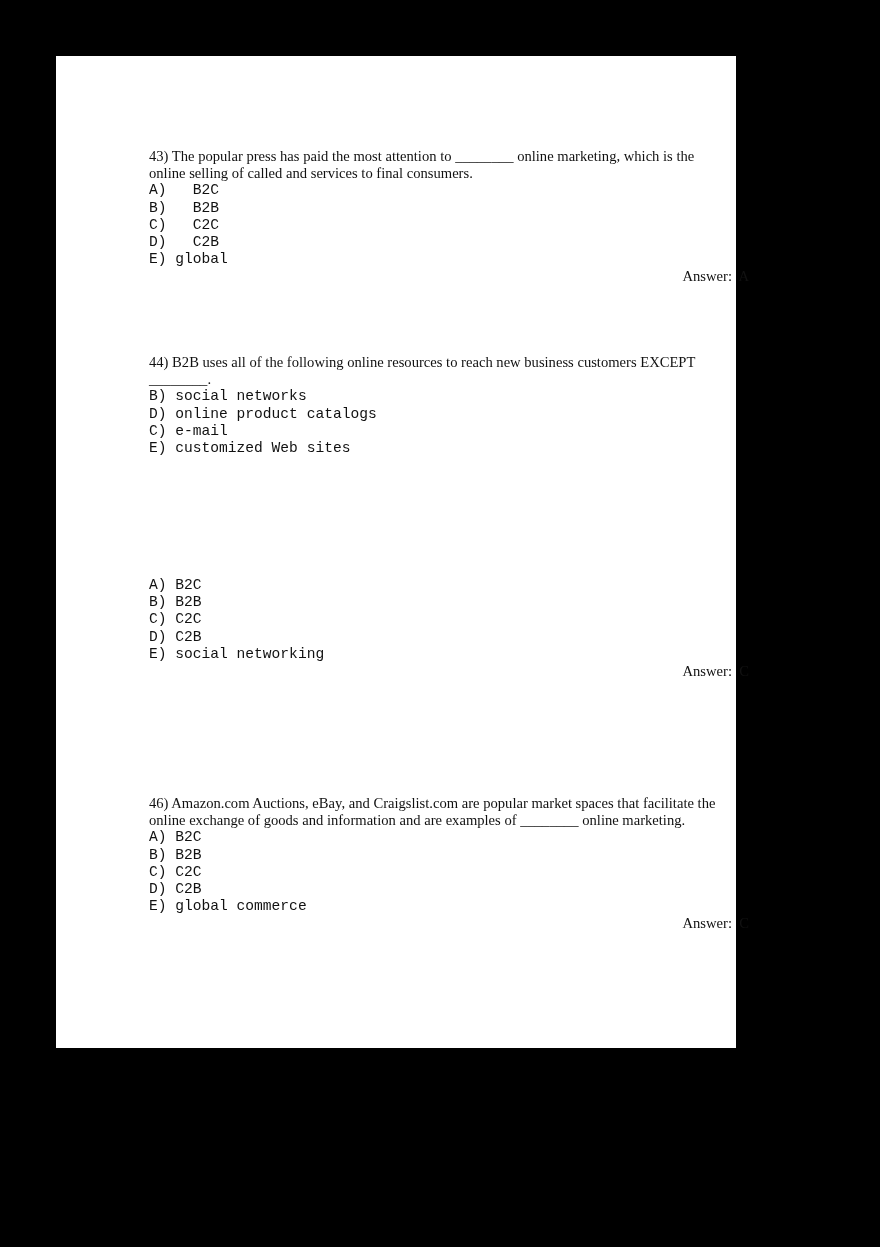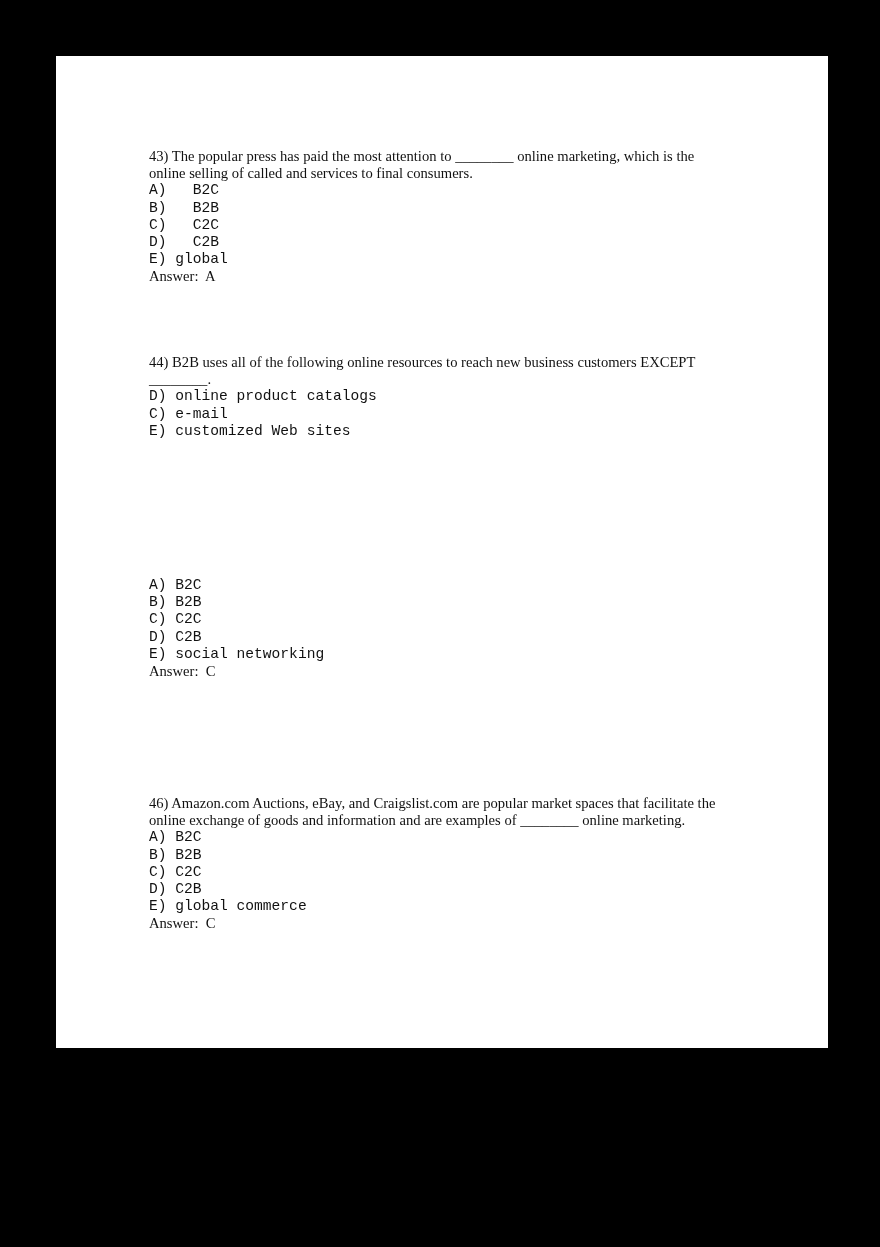--- a/index.html
+++ b/index.html
@@ -11,35 +11,35 @@
       width: 880px;
       height: 1247px;
       position: relative;
       overflow: hidden;
       font-family: "Liberation Serif", "DejaVu Serif", serif;
     }
     .page {
       position: absolute;
       left: 56px;
       top: 56px;
-      width: 772px;
+      width: 680px;
       height: 992px;
       background: #ffffff;
     }
     .question {
       position: absolute;
       left: 93px;
       width: 600px;
       color: #111111;
       font-size: 14.6px;
       line-height: 17.2px;
     }
     .q-line { display: block; white-space: pre; }
     .option { display: block; white-space: pre; font-family: Liberation Mono, monospace; }
-    .answer { display: block; white-space: pre; }
+    .answer { display: block; white-space: pre; text-align: right; }
     #q43 { top: 92px; }
     #q44 { top: 298px; }
     #q45 { top: 521px; }
     #q46 { top: 739px; }
   </style>
 </head>
 <body>
 
 <div class="page">
 
@@ -50,20 +50,21 @@
     <span class="option">B)   B2B</span>
     <span class="option">C)   C2C</span>
     <span class="option">D)   C2B</span>
     <span class="option">E) global</span>
     <span class="answer">Answer:  A</span>
   </div>
 
   <div class="question" id="q44">
     <span class="q-line">44) B2B uses all of the following online resources to reach new business customers EXCEPT</span>
     <span class="q-line">________.</span>
+    <span class="option">B) social networks</span>
     <span class="option">D) online product catalogs</span>
     <span class="option">C) e-mail</span>
     <span class="option">E) customized Web sites</span>
   </div>
 
   <div class="question" id="q45">
     <span class="option">A) B2C</span>
     <span class="option">B) B2B</span>
     <span class="option">C) C2C</span>
     <span class="option">D) C2B</span>

